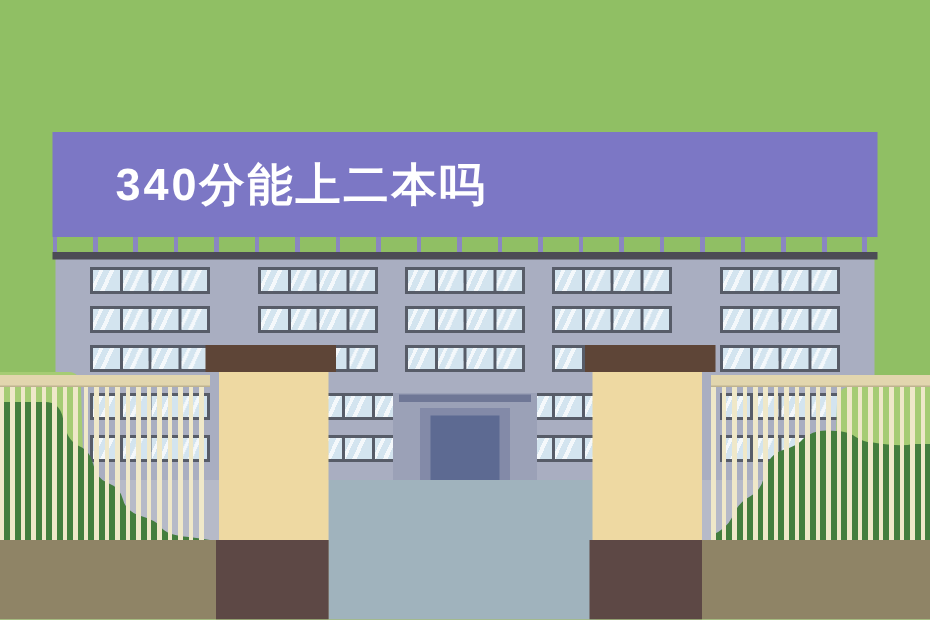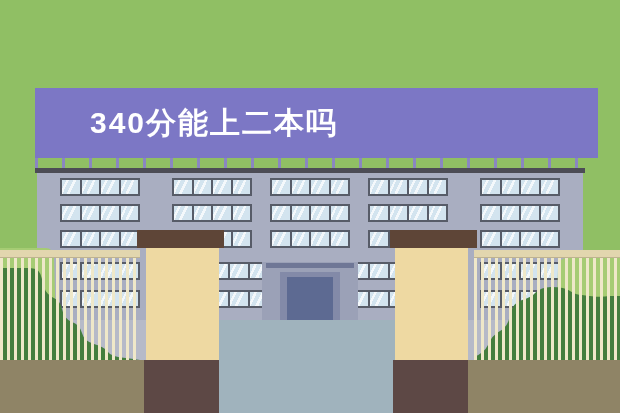--- a/index.html
+++ b/index.html
@@ -1,21 +1,21 @@
 <!DOCTYPE html>
 <html style="--background-green: #90bf64; --banner-purple: #7c77c5; --banner-text: #ffffff; --post-purple: #8a86c2; --roof-dark: #4c4c55; --wall-gray: #a9aec1; --window-glass: #d3e4ef; --window-frame: #575c68; --entrance-recess: #9ba1b7; --entrance-lintel: #6f7796; --door-frame: #838aa8; --door-panel: #5d6a92; --yard-gray: #b6bac8; --path-gray: #a0b3bd; --ground-olive: #8f8466; --pillar-tan: #eed9a2; --pillar-cap-brown: #5e4537; --pillar-base-brown: #5d4845; --fence-rail: #e2d6ae; --fence-bar: #efe8c9; --bush-dark: #447e3e; --bush-light: #a6cc74;"><head>
 <meta charset="utf-8">
 <style>
   html,body{margin:0;padding:0;}
   body{font-family:"Liberation Sans","DejaVu Sans",sans-serif;}
   .stage{position:relative;width:620px;height:413px;overflow:hidden;background:var(--background-green,#90bf64);}
   .abs{position:absolute;}
 
   
-  .banner{left:35px;top:88px;width:550px;height:70px;background:var(--banner-purple);z-index:5;display:flex;align-items:center;padding-left:13px;}
+  .banner{left:35px;top:88px;width:550px;height:70px;background:var(--banner-purple);z-index:5;display:flex;align-items:center;}
   .banner-text{padding-left:42px;color:var(--banner-text);font-size:30px;font-weight:bold;letter-spacing:2px;white-space:nowrap;}
   .posts{left:35px;top:158px;width:550px;height:10px;z-index:5;
          background:repeating-linear-gradient(90deg,var(--post-purple) 0 3px,transparent 3px 27px);}
   .roofline{left:35px;top:168px;width:550px;height:5px;background:var(--roof-dark);z-index:5;}
 
   
   .wall{left:37px;top:172px;width:546px;height:148px;background:var(--wall-gray);z-index:1;}
   .yard{left:37px;top:320px;width:546px;height:40px;background:var(--yard-gray);z-index:1;}
   .window-strip{position:absolute;z-index:2;background:var(--window-frame);padding:2px;display:flex;gap:2px;box-sizing:border-box;}
   .pane{flex:1;background:

